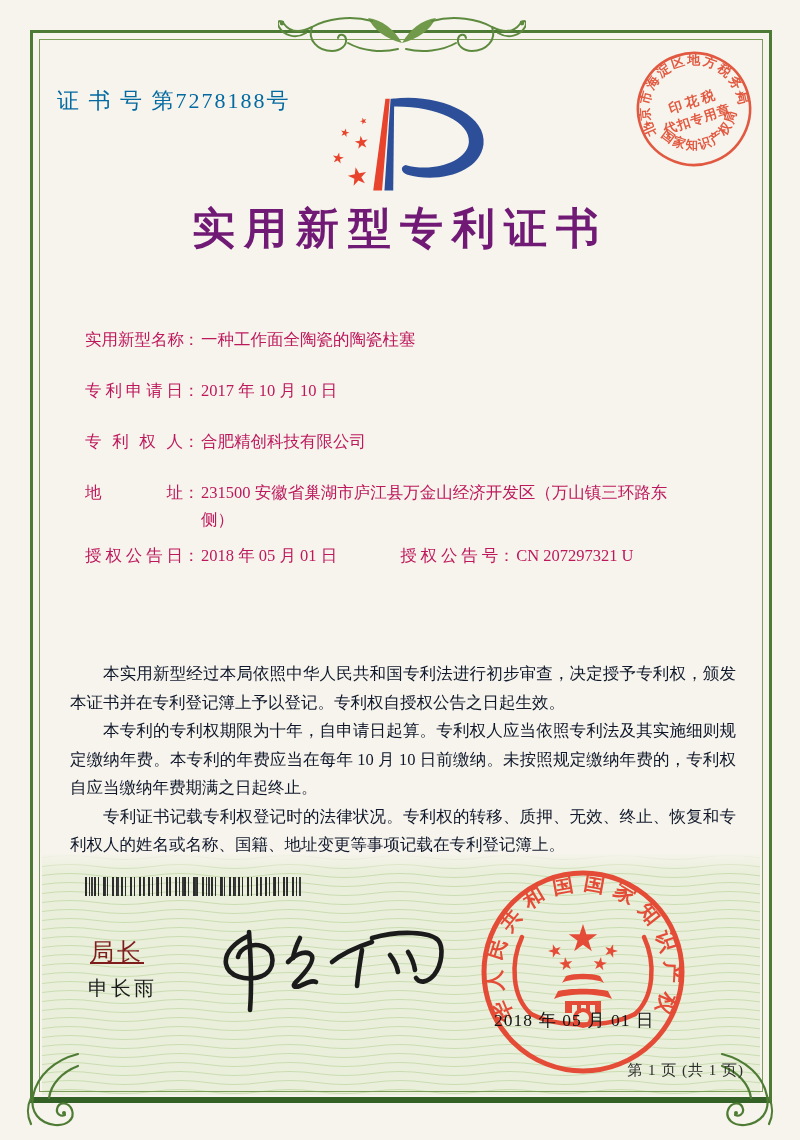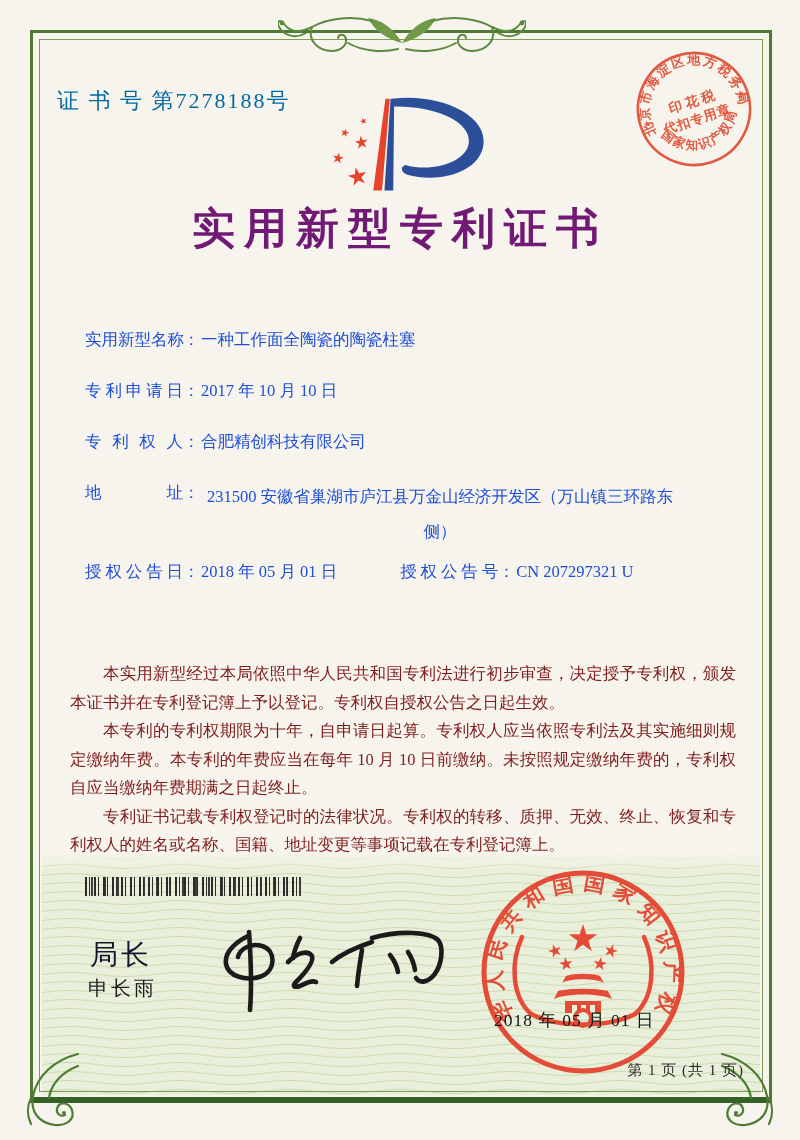--- a/index.html
+++ b/index.html
@@ -14,39 +14,39 @@
   .frame-outer{left:30px;top:30px;right:28px;bottom:37px;
     border:3px solid #4d7a34;border-bottom:6px solid #336126;}
   .frame-inner{left:39px;top:39px;right:37px;bottom:48px;border:1px solid #7d9e58;}
   
   .green-zone{left:42px;right:40px;top:853px;bottom:45px;overflow:hidden;}
   
   .cert-no{left:57px;top:86px;font-size:22px;letter-spacing:2px;color:#0369a1;}
   .title{left:0;right:0;top:200px;text-align:center;font-size:43px;font-weight:700;
     letter-spacing:9px;color:#701a75;}
   
-  .fields{left:85px;top:326px;right:55px;font-size:16.5px;color:#1d4ed8;}
+  .fields{left:85px;top:326px;right:55px;font-size:16.5px;color:#be185d;}
   .frow{line-height:27px;margin-bottom:24px;white-space:nowrap;}
   .flabel{display:inline-block;width:98px;text-align:justify;text-align-last:justify;vertical-align:top;}
   .fcolon{display:inline-block;width:18px;vertical-align:top;}
   .fvalue{display:inline-block;vertical-align:top;}
   .frow-addr{margin-bottom:9px;}
-  .frow-addr .fvalue{white-space:normal;width:478px;line-height:35px;text-align:center;}
+  .frow-addr .fvalue{white-space:normal;width:478px;line-height:27px;}
   .frow-last{display:flex;margin-bottom:0;}
   .col-right{margin-left:63px;}
   
-  .paras{left:70px;right:64px;top:660px;font-size:16.5px;line-height:28.5px;color:#7f1d1d;text-align:justify;}
+  .paras{left:70px;right:64px;top:660px;font-size:16.5px;line-height:28.5px;color:#0f172a;text-align:justify;}
   .paras p{margin:0;text-indent:2em;}
   
   .barcode{left:85px;top:877px;width:216px;height:19px;
     background:
       repeating-linear-gradient(90deg,#2b2b2b 0 2px,rgba(0,0,0,0) 2px 4px,#2b2b2b 4px 5px,rgba(0,0,0,0) 5px 9px),
       repeating-linear-gradient(90deg,rgba(0,0,0,0) 0 6px,#3a3a3a 6px 8px,rgba(0,0,0,0) 8px 13px);
   }
-  .officer-title{left:90px;top:936px;font-size:28px;letter-spacing:3px;color:#0f172a;}
+  .officer-title{left:90px;top:936px;font-size:24px;letter-spacing:3px;color:#7f1d1d;text-decoration:underline;}
   .officer-name{left:88px;top:975px;font-size:20px;letter-spacing:3px;color:#1c1c1c;}
   .seal-date{left:494px;top:1008px;font-size:17.5px;letter-spacing:1px;color:#141414;}
   .footer{left:0;right:56px;top:1061px;text-align:right;font-size:15px;letter-spacing:1px;color:#2d2d2d;}
   svg{display:block;}
   .seal-wrap{opacity:.93;}
   .stamp-wrap{opacity:.9;transform:rotate(-18deg);}
 </style>
 </head>
 <body>
 

